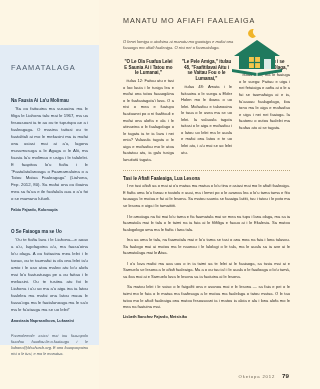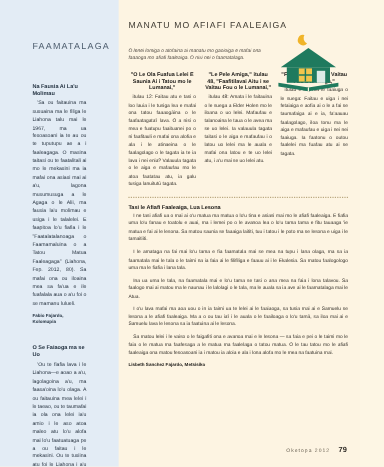--- a/index.html
+++ b/index.html
@@ -7,22 +7,22 @@
     width:300px;height:389px;overflow:hidden;
     background:#fdf6e4;
     font-family:"Liberation Sans", sans-serif;
     color:#2e2d2b;
     position:relative;
   }
   .spread{display:flex;width:300px;height:389px;}
 
   
   .left-page{
-    width:99px;height:389px;background:#e3ecf5;
-    box-sizing:border-box;padding:16px;position:relative;flex:0 0 99px;
+    width:99px;height:300px;background:#e3ecf5;
+    box-sizing:border-box;padding:0;position:relative;flex:0 0 99px;margin-top:45px;
   }
   .left-inner{padding:18px 11px 0 11px;}
   .left-head{
     font-size:7.4px;letter-spacing:1.05px;color:#4a5a6b;
     font-weight:400;margin:0 0 26px 0;
   }
   .l-sub{
     font-size:4.6px;font-weight:bold;color:#1f2e3d;
     margin:0 0 2.2px 0;line-height:1.25;
   }
@@ -36,21 +36,21 @@
   }
   .l-note{
     font-size:3.9px;line-height:1.6;font-style:italic;
     color:#47535f;text-align:justify;margin:6px 0 0 0;
   }
   .gap{height:7px;}
 
   
   .right-page{
     flex:1;height:389px;background:#fdf4e2;position:relative;
-    box-sizing:border-box;padding:16px 10px 0 8px;
+    box-sizing:border-box;padding:16px 10px 0 24px;
   }
   .right-head{
     font-size:7.2px;letter-spacing:.9px;color:#3f3b33;margin:0 0 14px 0;
   }
   .r-intro{
     font-size:4.1px;font-style:italic;line-height:1.55;color:#4d4740;
     margin:0 0 7px 0;width:118px;
   }
   .cols{column-count:3;column-gap:7px;width:100%;}
   .r-h{

